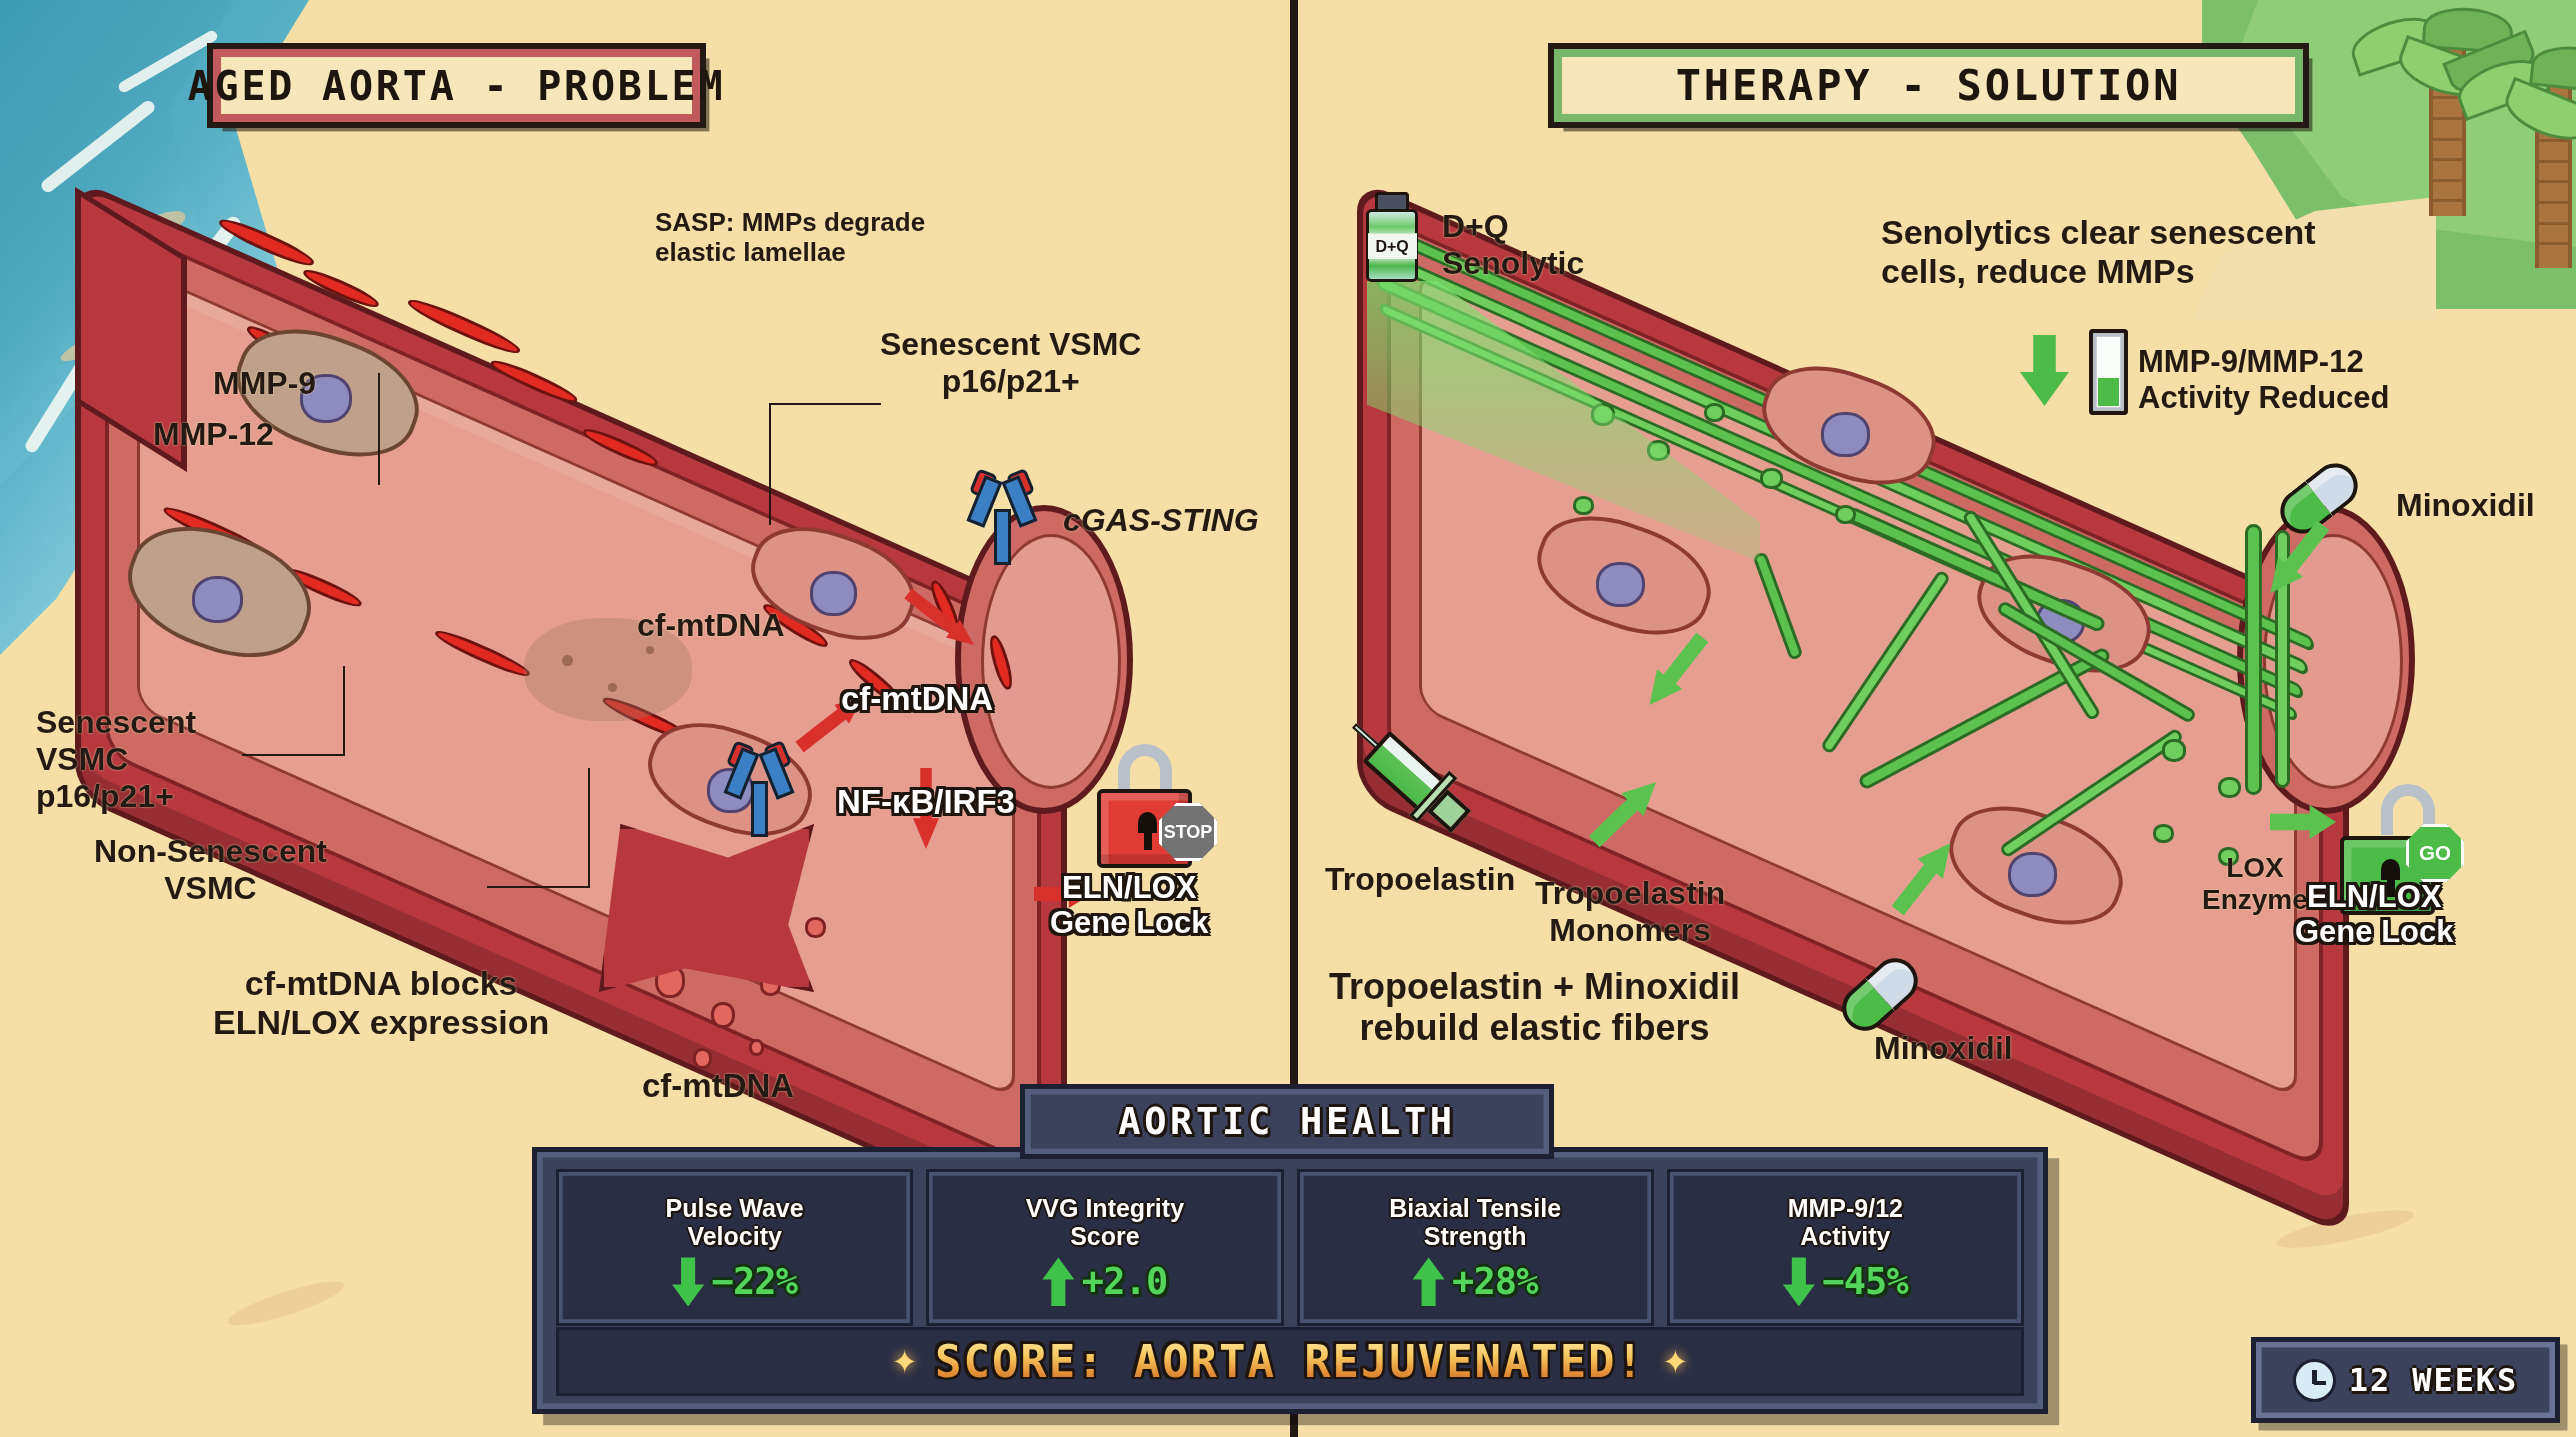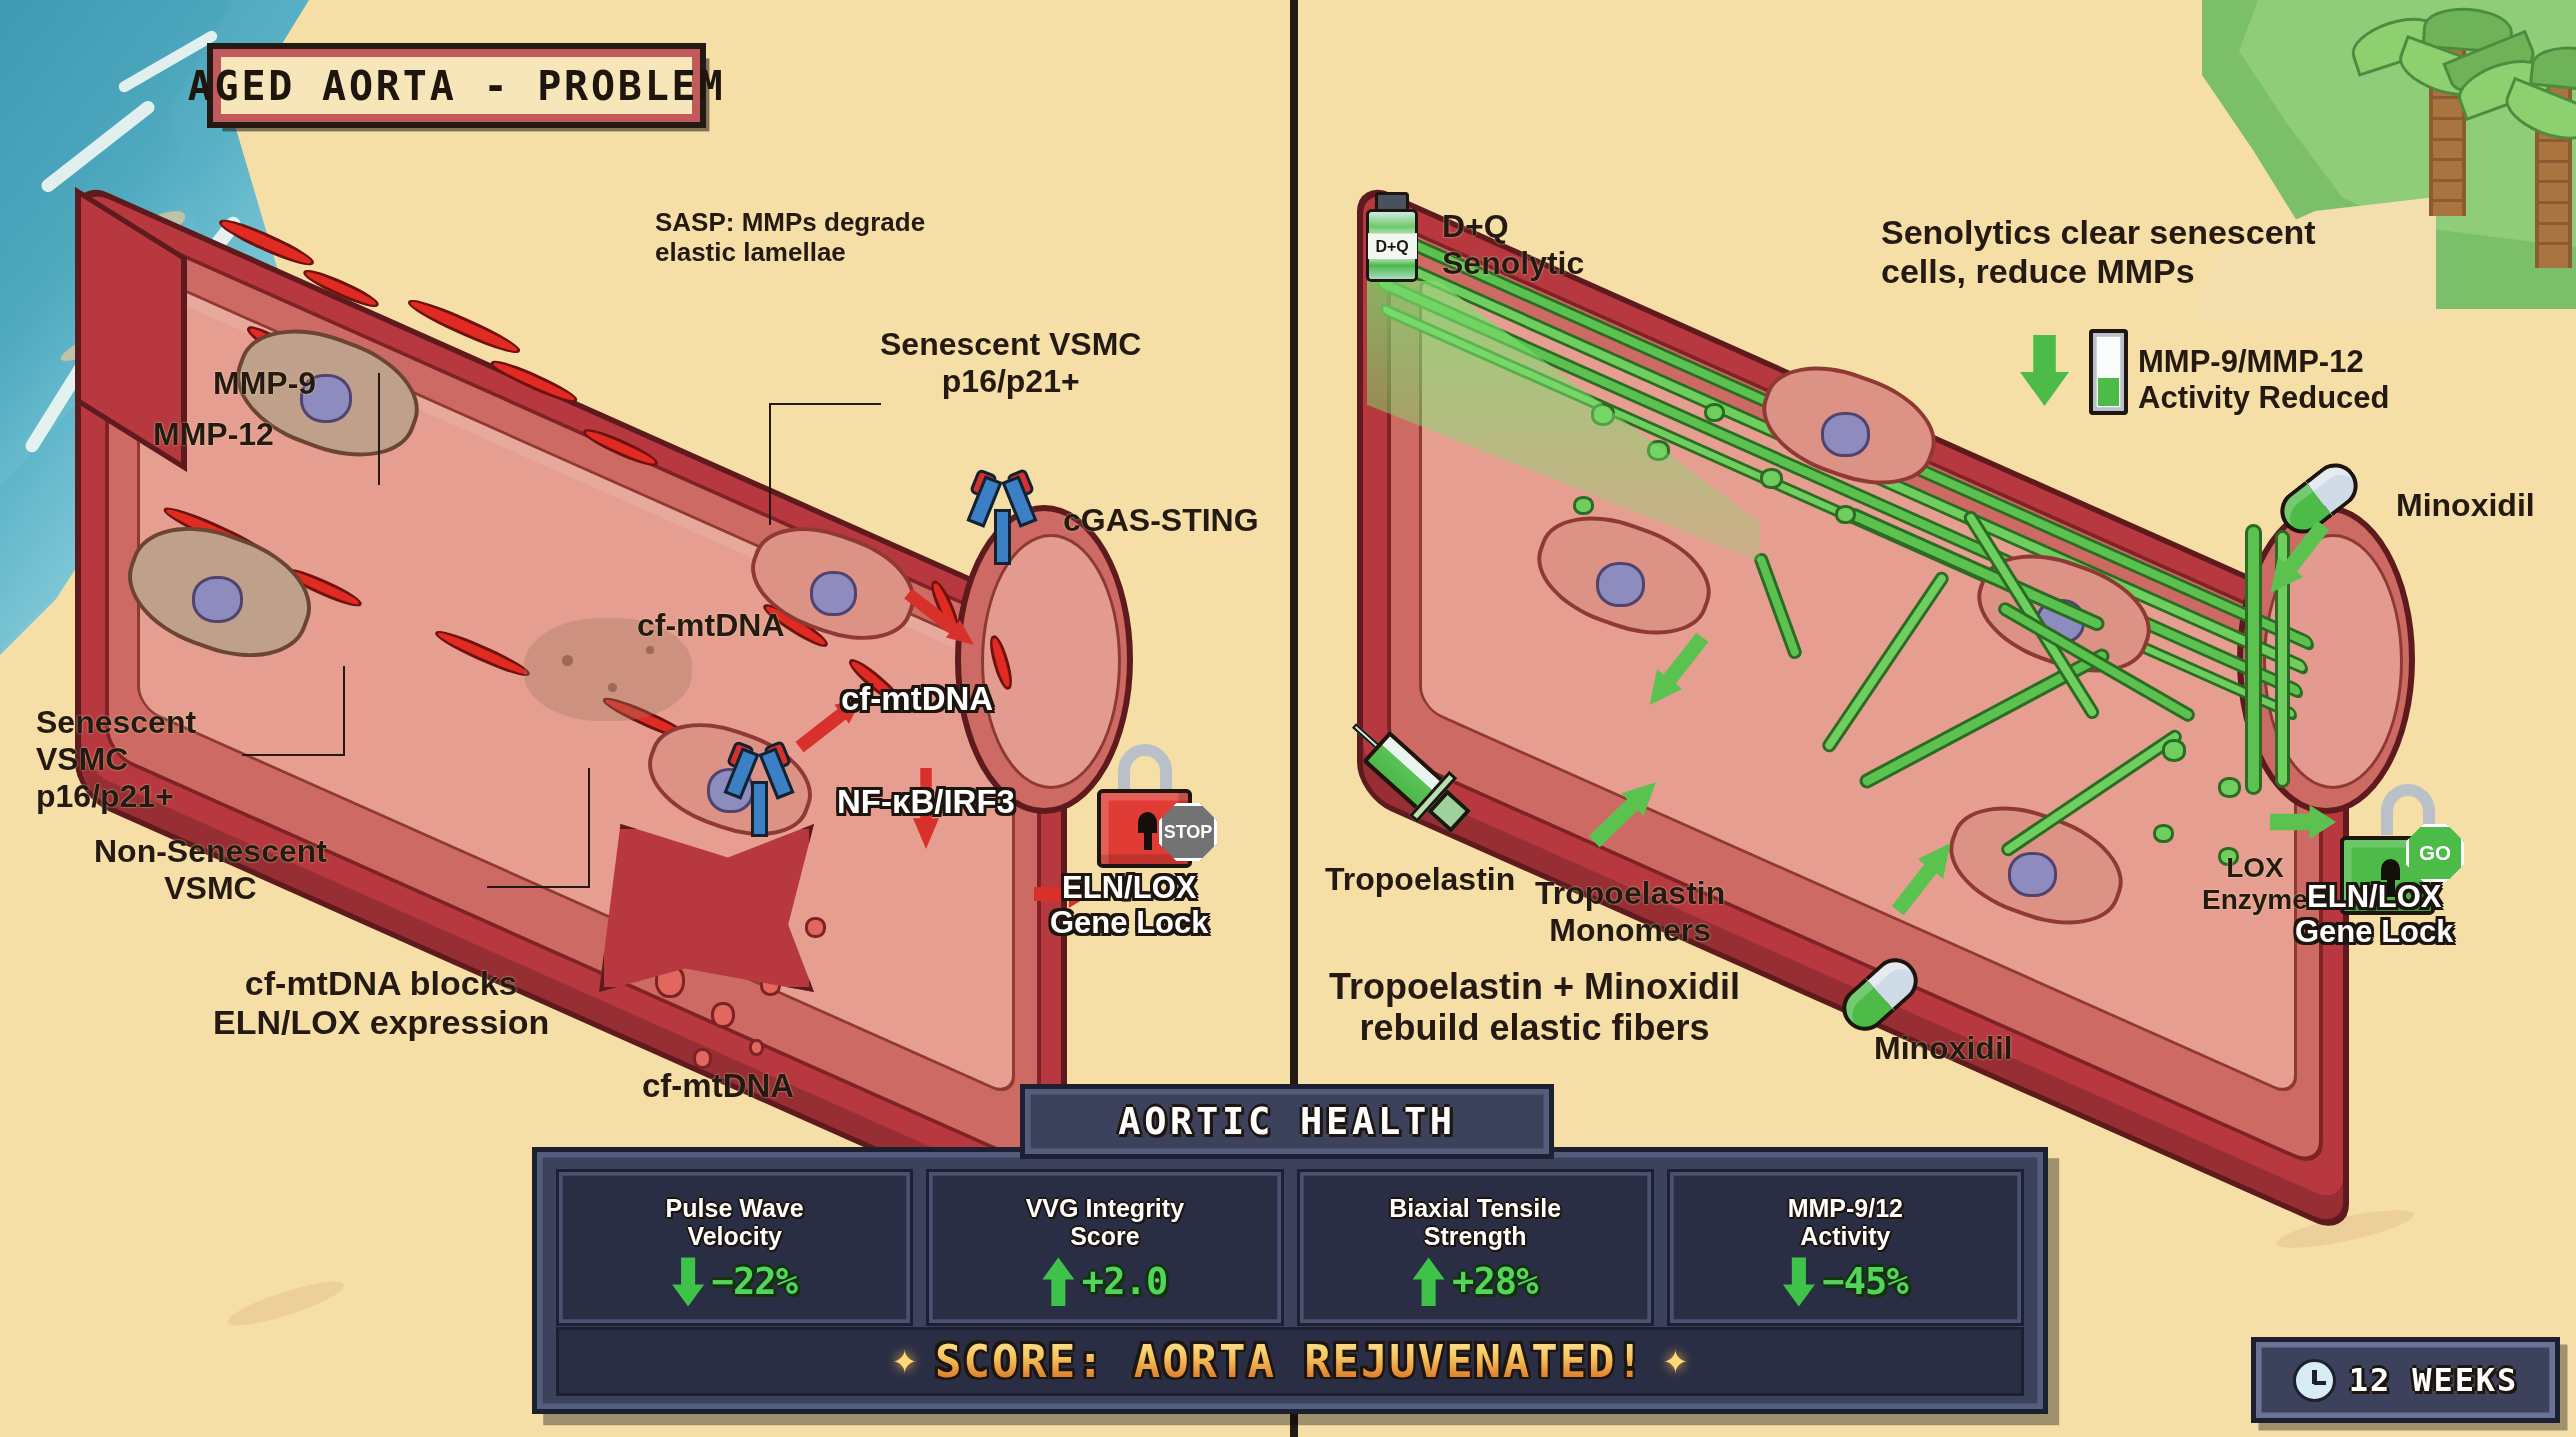--- a/index.html
+++ b/index.html
@@ -424,21 +424,21 @@
 elastic lamellae</div>
 
   <div class="lbl" style="left:213px;top:365px;font-size:32px;">MMP-9</div>
   <div class="lbl" style="left:153px;top:416px;font-size:32px;">MMP-12</div>
   <div class="leader" style="left:378px;top:373px;width:1.9px;height:112px;border-left:2.8px solid #241a13;"></div>
 
   <div class="lbl" style="left:880px;top:326px;font-size:32px;white-space:pre-line;text-align:center;">Senescent VSMC
 p16/p21+</div>
   <div class="leader" style="left:769px;top:403px;width:112px;height:122px;border-left:2.8px solid #241a13;border-top:2.8px solid #241a13;"></div>
 
-  <div class="lbl" style="left:1063px;top:502px;font-size:32px;">cGAS-STING</div>
+  <div class="lbl" style="left:1063px;top:502px;font-size:32px;font-style:italic;">cGAS-STING</div>
 
   <div class="lbl" style="left:637px;top:607px;font-size:32px;">cf-mtDNA</div>
 
   <div class="lbl-w" style="left:841px;top:681px;font-size:33px;">cf-mtDNA</div>
 
   <div class="lbl-w" style="left:837px;top:784px;font-size:33px;">NF-κB/IRF3</div>
 
   <div class="lbl-w" style="left:1050px;top:871px;font-size:31px;text-align:center;white-space:pre-line;">ELN/LOX
 Gene Lock</div>
 
@@ -546,20 +546,23 @@
   <div class="lock green open" style="left:2340px;top:791px;width:95px;height:131px;">
     <div class="shackle"></div>
     <div class="body">
         <div class="hole"></div>
       </div>
   </div>
   <div class="sign go" style="left:2406px;top:824px;">
       <span>GO</span>
     </div>
 
+  <div class="banner banner-r">
+    <span class="inner">THERAPY - SOLUTION</span>
+  </div>
 
   <div class="lbl" style="left:1442px;top:208px;font-size:32px;white-space:pre-line;">D+Q
 Senolytic</div>
 
   <div class="lbl" style="left:1881px;top:213px;font-size:34px;white-space:pre-line;">Senolytics clear senescent
 cells, reduce MMPs</div>
 
   <div class="lbl" style="left:2138px;top:344px;font-size:31px;white-space:pre-line;">MMP-9/MMP-12
 Activity Reduced</div>
 

